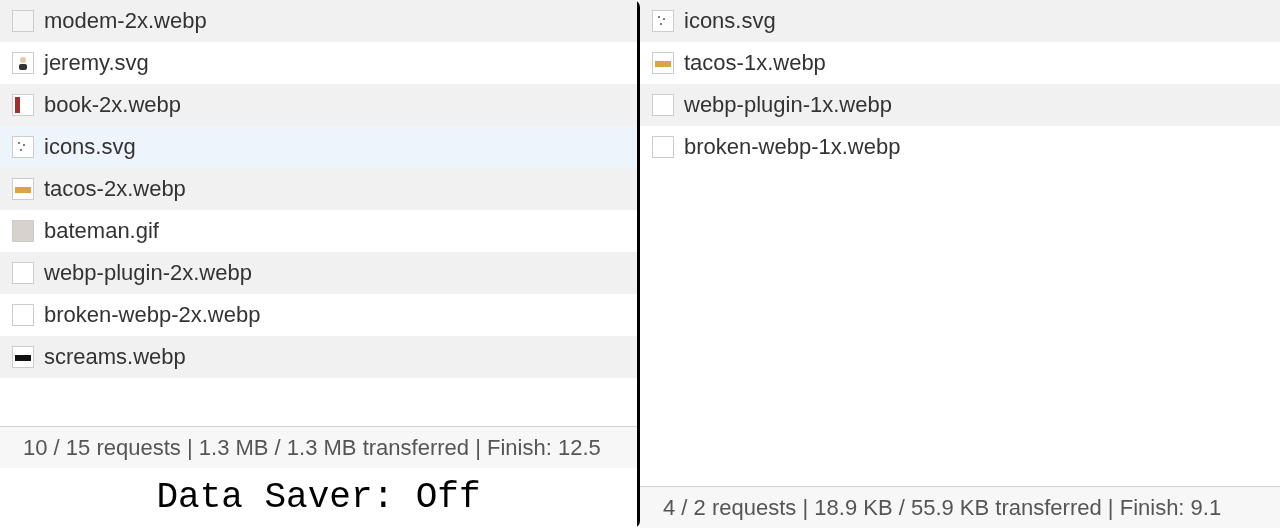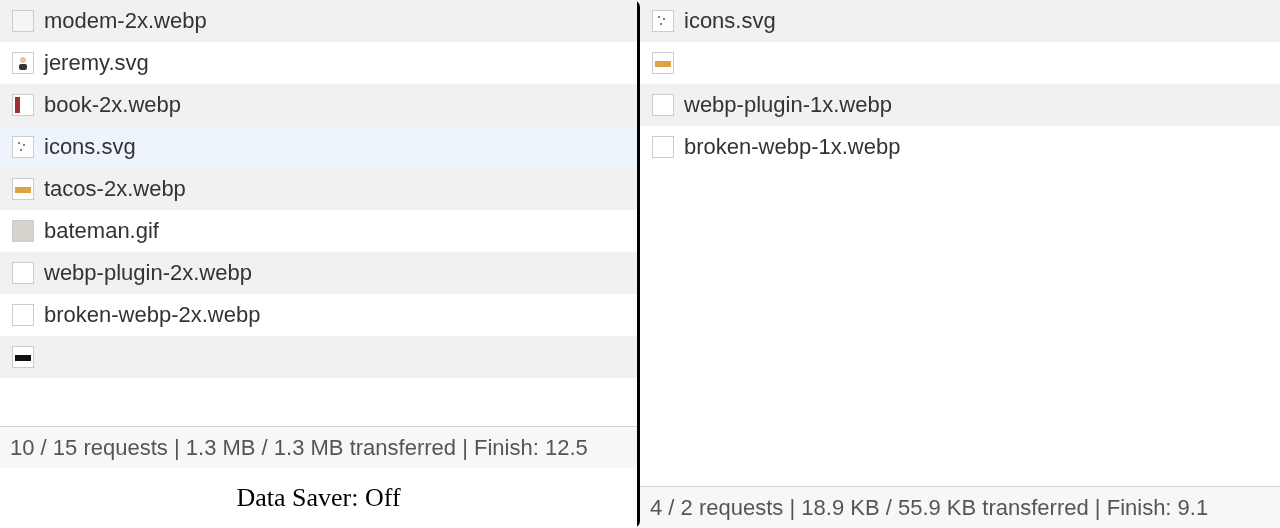--- a/index.html
+++ b/index.html
@@ -59,35 +59,35 @@
       height: 6px;
       top: 8px;
     }
     .filename {
       color: #333;
       font-size: 22px;
     }
     .statusbar {
       height: 42px;
       line-height: 42px;
-      padding: 0 10px;
+      padding: 0 23px;
       font-size: 22px;
       color: #555;
       background: #f7f7f7;
       border-top: 1px solid #d0d0d0;
       white-space: nowrap;
       overflow: hidden;
     }
     .caption {
       height: 60px;
       line-height: 60px;
       text-align: center;
-      font-size: 26px;
+      font-size: 36px;
       color: #000;
-      font-family: Liberation Serif, serif;
+      font-family: Liberation Mono, monospace;
       background: #fff;
     }
   </style>
 </head>
 <body>
 
 <div class="container">
 
   <div class="panel left">
     <div class="filelist" id="list-left">
@@ -135,20 +135,21 @@
           <span class="filename">webp-plugin-2x.webp</span>
         </div>
         <div class="row">
           <div class="thumb" style="background: rgb(255, 255, 255);"></div>
           <span class="filename">broken-webp-2x.webp</span>
         </div>
         <div class="row">
           <div class="thumb" style="background: rgb(255, 255, 255);">
             <div class="bar" style="background: rgb(17, 17, 17);"></div>
           </div>
+          <span class="filename">screams.webp</span>
         </div>
       </div>
     <div class="statusbar">
       <span>10</span>
       /
       <span>15</span>
       <span>requests</span>
       |
       <span>1.3 MB</span>
       /
@@ -170,20 +171,21 @@
               <circle cx="9" cy="6" r="1" fill="#555"></circle>
               <circle cx="6" cy="11" r="1" fill="#555"></circle>
             </svg>
           </div>
           <span class="filename">icons.svg</span>
         </div>
         <div class="row">
           <div class="thumb" style="background: rgb(255, 255, 255);">
             <div class="bar" style="background: rgb(217, 164, 65);"></div>
           </div>
+          <span class="filename">tacos-1x.webp</span>
         </div>
         <div class="row">
           <div class="thumb" style="background: rgb(255, 255, 255);"></div>
           <span class="filename">webp-plugin-1x.webp</span>
         </div>
         <div class="row">
           <div class="thumb" style="background: rgb(255, 255, 255);"></div>
           <span class="filename">broken-webp-1x.webp</span>
         </div>
       </div>

